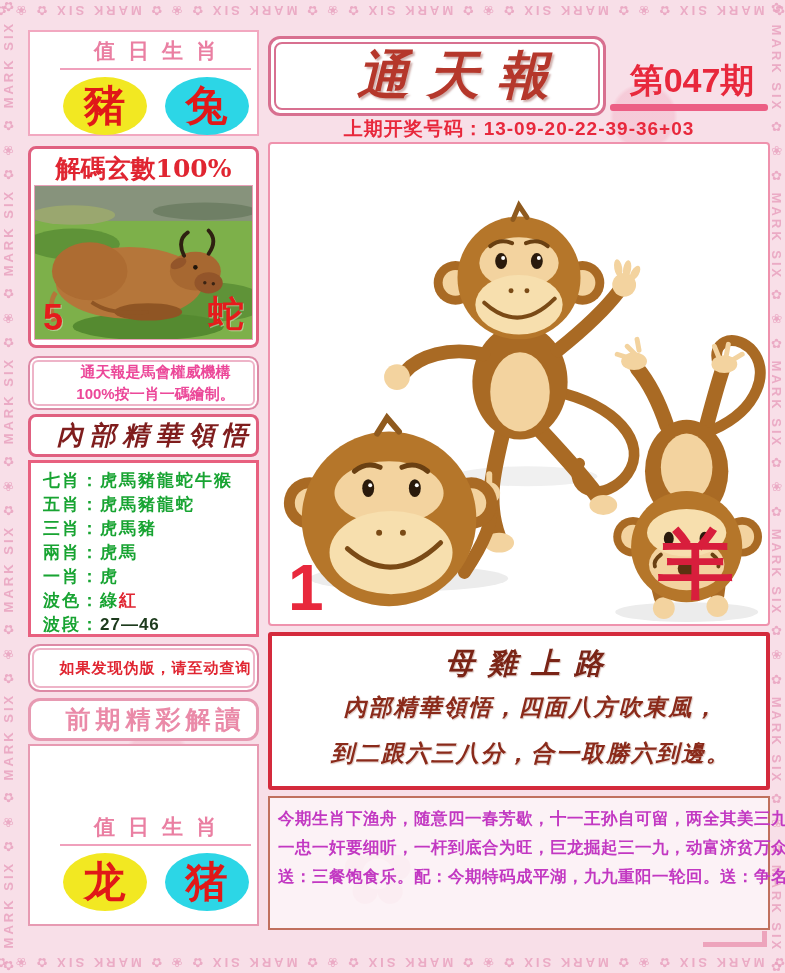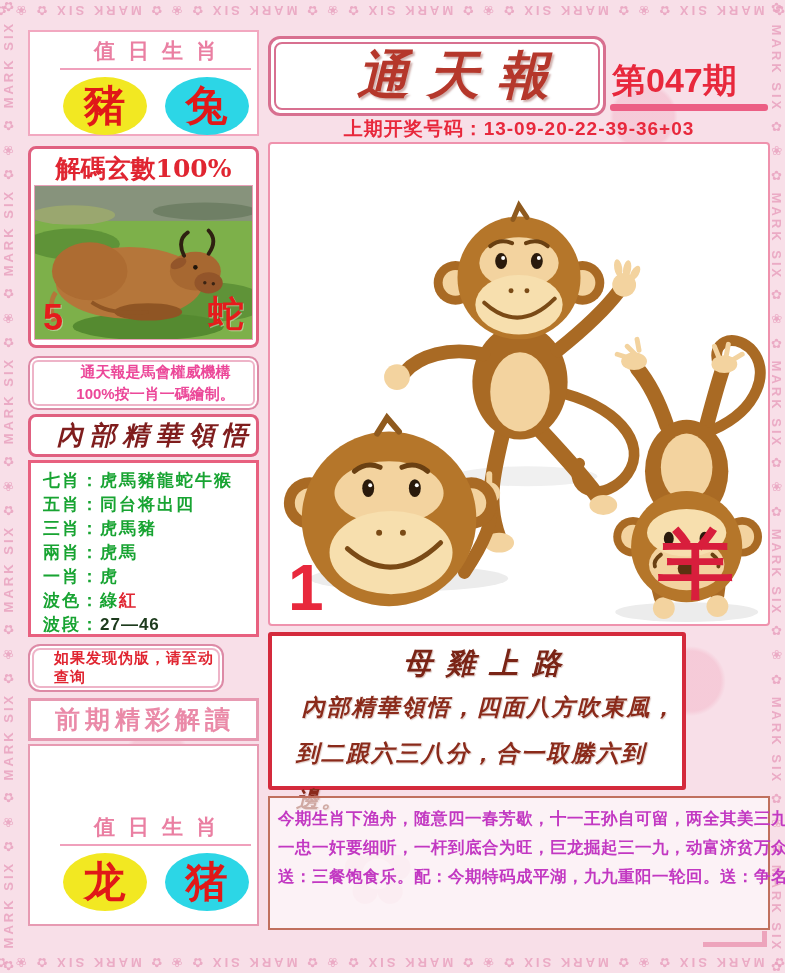--- a/index.html
+++ b/index.html
@@ -61,53 +61,53 @@
                        display:flex; align-items:center; justify-content:center; }
   .essence-title { color:#7f1d1d; font-size:26px; font-weight:bold; letter-spacing:7px;
                    font-family:"DejaVu Serif","Liberation Serif",serif; font-style:italic; }
 
   .essence-list-box { left:28px; top:460px; width:231px; height:177px; border:3px solid #e8607f; padding:6px 0 0 12px; }
   .ess-row { font-size:17px; font-weight:bold; line-height:24px; letter-spacing:2px; white-space:nowrap; }
   .txt-green { color:#18a432; }
   .txt-red   { color:#e02531; }
   .txt-dark  { color:#1d3b1d; letter-spacing:1px; }
 
-  .warning-box { left:28px; top:644px; width:196px; height:48px; border:2px solid #dd8aa6; border-radius:12px;
+  .warning-box { left:28px; top:644px; width:231px; height:48px; border:2px solid #dd8aa6; border-radius:12px;
                  box-shadow:inset 0 0 0 2px #fff, inset 0 0 0 4px #eeb4c8;
                  display:flex; align-items:center; justify-content:center; }
   .warning-text { color:#e02531; font-weight:bold; font-size:15px; letter-spacing:1px; }
 
-  .review-title-box { left:28px; top:698px; width:231px; height:43px; border:3px solid #e79ab2; border-radius:0;
-                      display:flex; align-items:center; }
+  .review-title-box { left:28px; top:698px; width:231px; height:43px; border:3px solid #e79ab2; border-radius:12px;
+                      display:flex; align-items:center; justify-content:center; }
   .review-title { color:#ea8aa8; font-size:25px; font-weight:bold; letter-spacing:5px;
                   font-family:"DejaVu Serif","Liberation Serif",serif; }
 
   .review-empty-box { left:28px; top:744px; width:231px; height:182px; border:2px solid #e79ab2; }
   .review-spacer { height:62px; }
 
   
   .masthead-box { left:268px; top:36px; width:338px; height:80px; border:3px solid #d87090; border-radius:12px; padding:3px; }
   .masthead-inner { width:100%; height:100%; border:2px solid #d87090; border-radius:8px;
                     display:flex; align-items:center; justify-content:center; background:#fff;padding-left:32px; }
   .masthead-text { font-family:"DejaVu Serif","Liberation Serif",serif; font-style:italic; font-weight:bold;
                    font-size:52px; color:#b5372b; letter-spacing:18px; padding-left:18px;
                    text-shadow:2px 2px 2px rgba(120,30,20,.35); }
-  .issue-text { position:absolute; left:612px; top:58px; width:160px; 
+  .issue-text { position:absolute; left:612px; top:58px; width:160px; text-align:center;
                 color:#e8283c; font-size:34px; font-weight:bold; }
   .issue-underline { position:absolute; left:610px; top:104px; width:158px; height:7px; background:#ec5e84; border-radius:3px; }
   .prevdraw { position:absolute; left:268px; top:116px; width:502px; text-align:center;
               color:#e8283c; font-size:19px; font-weight:bold; letter-spacing:1px; }
 
   .monkey-box { left:268px; top:142px; width:502px; height:484px; border:2px solid #ef92ad; border-radius:4px; overflow:hidden; }
   .monkey-box svg { position:absolute; left:0; top:0; width:100%; height:100%; }
   .pic-num { position:absolute; left:18px; bottom:4px; color:#e8283c; font-size:64px; font-weight:bold; line-height:1; }
   .pic-zod { position:absolute; right:34px; bottom:22px; color:#d81e3c; font-size:76px; font-weight:bold; line-height:1;
              font-family:"DejaVu Serif","Liberation Serif",serif; }
 
-  .poem-box { left:268px; top:632px; width:418px; height:158px; border:4px solid #d42a3c; border-radius:3px;
+  .poem-box { left:268px; top:632px; width:502px; height:158px; border:4px solid #d42a3c; border-radius:3px;
               display:flex; flex-direction:column; align-items:center; padding-top:8px; }
   .poem-title { color:#7a2416; font-size:29px; font-weight:bold; letter-spacing:14px;
                 font-family:"DejaVu Serif","Liberation Serif",serif; font-style:italic;
                 text-shadow:1px 1px 1px rgba(120,40,20,.3); }
   .poem-line { color:#8a2a1a; font-size:23px; font-weight:bold; line-height:46px; letter-spacing:2px;
                font-family:"DejaVu Serif","Liberation Serif",serif; font-style:italic;
                text-shadow:1px 1px 1px rgba(120,40,20,.25); }
 
   .bottom-box { left:268px; top:796px; width:502px; height:134px; border:2px solid #c0705e;
                 background:rgba(255,255,255,.6); padding:6px 8px; }
@@ -173,21 +173,21 @@
     <div class="notice-line">通天報是馬會權威機構</div>
     <div class="notice-line">100%按一肖一碼繪制。</div>
   </div>
 
   <div class="box essence-title-box">
     <span class="essence-title">內部精華領悟</span>
   </div>
 
   <div class="box essence-list-box">
     <div class="ess-row"><span class="txt-green">七肖</span><span class="txt-green">：</span><span class="txt-green">虎馬豬龍蛇牛猴</span></div>
-    <div class="ess-row"><span class="txt-green">五肖</span><span class="txt-green">：</span><span class="txt-green">同台将出四</span></div>
+    <div class="ess-row"><span class="txt-green">五肖</span><span class="txt-green">：</span><span class="txt-green">虎馬豬龍蛇</span></div>
     <div class="ess-row"><span class="txt-green">三肖</span><span class="txt-green">：</span><span class="txt-green">虎馬豬</span></div>
     <div class="ess-row"><span class="txt-green">兩肖</span><span class="txt-green">：</span><span class="txt-green">虎馬</span></div>
     <div class="ess-row"><span class="txt-green">一肖</span><span class="txt-green">：</span><span class="txt-green">虎</span></div>
     <div class="ess-row"><span class="txt-green">波色</span><span class="txt-green">：</span><span class="txt-green">綠</span><span class="txt-red">紅</span></div>
     <div class="ess-row"><span class="txt-green">波段</span><span class="txt-green">：</span><span class="txt-dark">27—46</span></div>
   </div>
 
   <div class="box warning-box">
     <span class="warning-text">如果发现伪版，请至动查询</span>
   </div>

